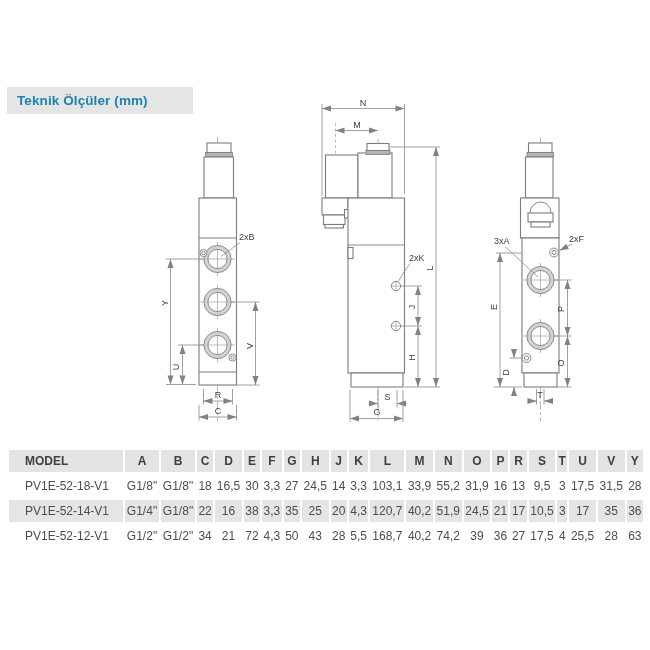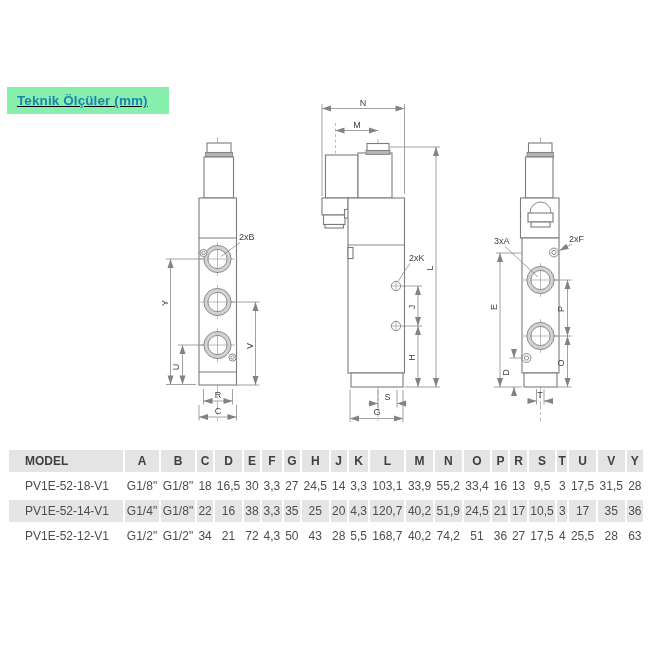--- a/index.html
+++ b/index.html
@@ -1,22 +1,22 @@
 <!DOCTYPE html>
 <html><head>
 <meta charset="utf-8">
 <style>
   html,body{margin:0;padding:0;}
   body{
     width:650px;height:650px;background:#ffffff;position:relative;overflow:hidden;
     font-family:"Liberation Sans",sans-serif;
   }
   .title-badge{
-    position:absolute;left:7px;top:87px;width:162px;height:27px;
-    background:#86efac;display:flex;align-items:center;text-decoration:underline;
+    position:absolute;left:7px;top:87px;width:186px;height:27px;
+    background:#e5e5e5;display:flex;align-items:center;
   }
   .title-badge span{
     color:#1d84b0;font-weight:700;font-size:13.5px;padding-left:10px;letter-spacing:0.1px;
   }
   #drawings{position:absolute;left:0;top:85px;}
   
   .geo  {fill:none;stroke:#7c7c7c;stroke-width:1.1;}
   .geo2 {fill:none;stroke:#7c7c7c;stroke-width:0.9;}
   .geof {fill:#ffffff;stroke:#7c7c7c;stroke-width:1.1;}
   .scr  {fill:#ffffff;stroke:#7c7c7c;stroke-width:0.9;}
@@ -270,21 +270,21 @@
           <td>16,5</td>
           <td>30</td>
           <td>3,3</td>
           <td>27</td>
           <td>24,5</td>
           <td>14</td>
           <td>3,3</td>
           <td>103,1</td>
           <td>33,9</td>
           <td>55,2</td>
-          <td>33,4</td>
+          <td>31,9</td>
           <td>16</td>
           <td>13</td>
           <td>9,5</td>
           <td>3</td>
           <td>17,5</td>
           <td>31,5</td>
           <td>28</td>
         </tr>
         <tr>
           <td class="model">PV1E-52-14-V1</td>
@@ -318,21 +318,21 @@
           <td>21</td>
           <td>72</td>
           <td>4,3</td>
           <td>50</td>
           <td>43</td>
           <td>28</td>
           <td>5,5</td>
           <td>168,7</td>
           <td>40,2</td>
           <td>74,2</td>
-          <td>51</td>
+          <td>39</td>
           <td>36</td>
           <td>27</td>
           <td>17,5</td>
           <td>4</td>
           <td>25,5</td>
           <td>28</td>
           <td>63</td>
         </tr>
       </tbody>
   </table>

